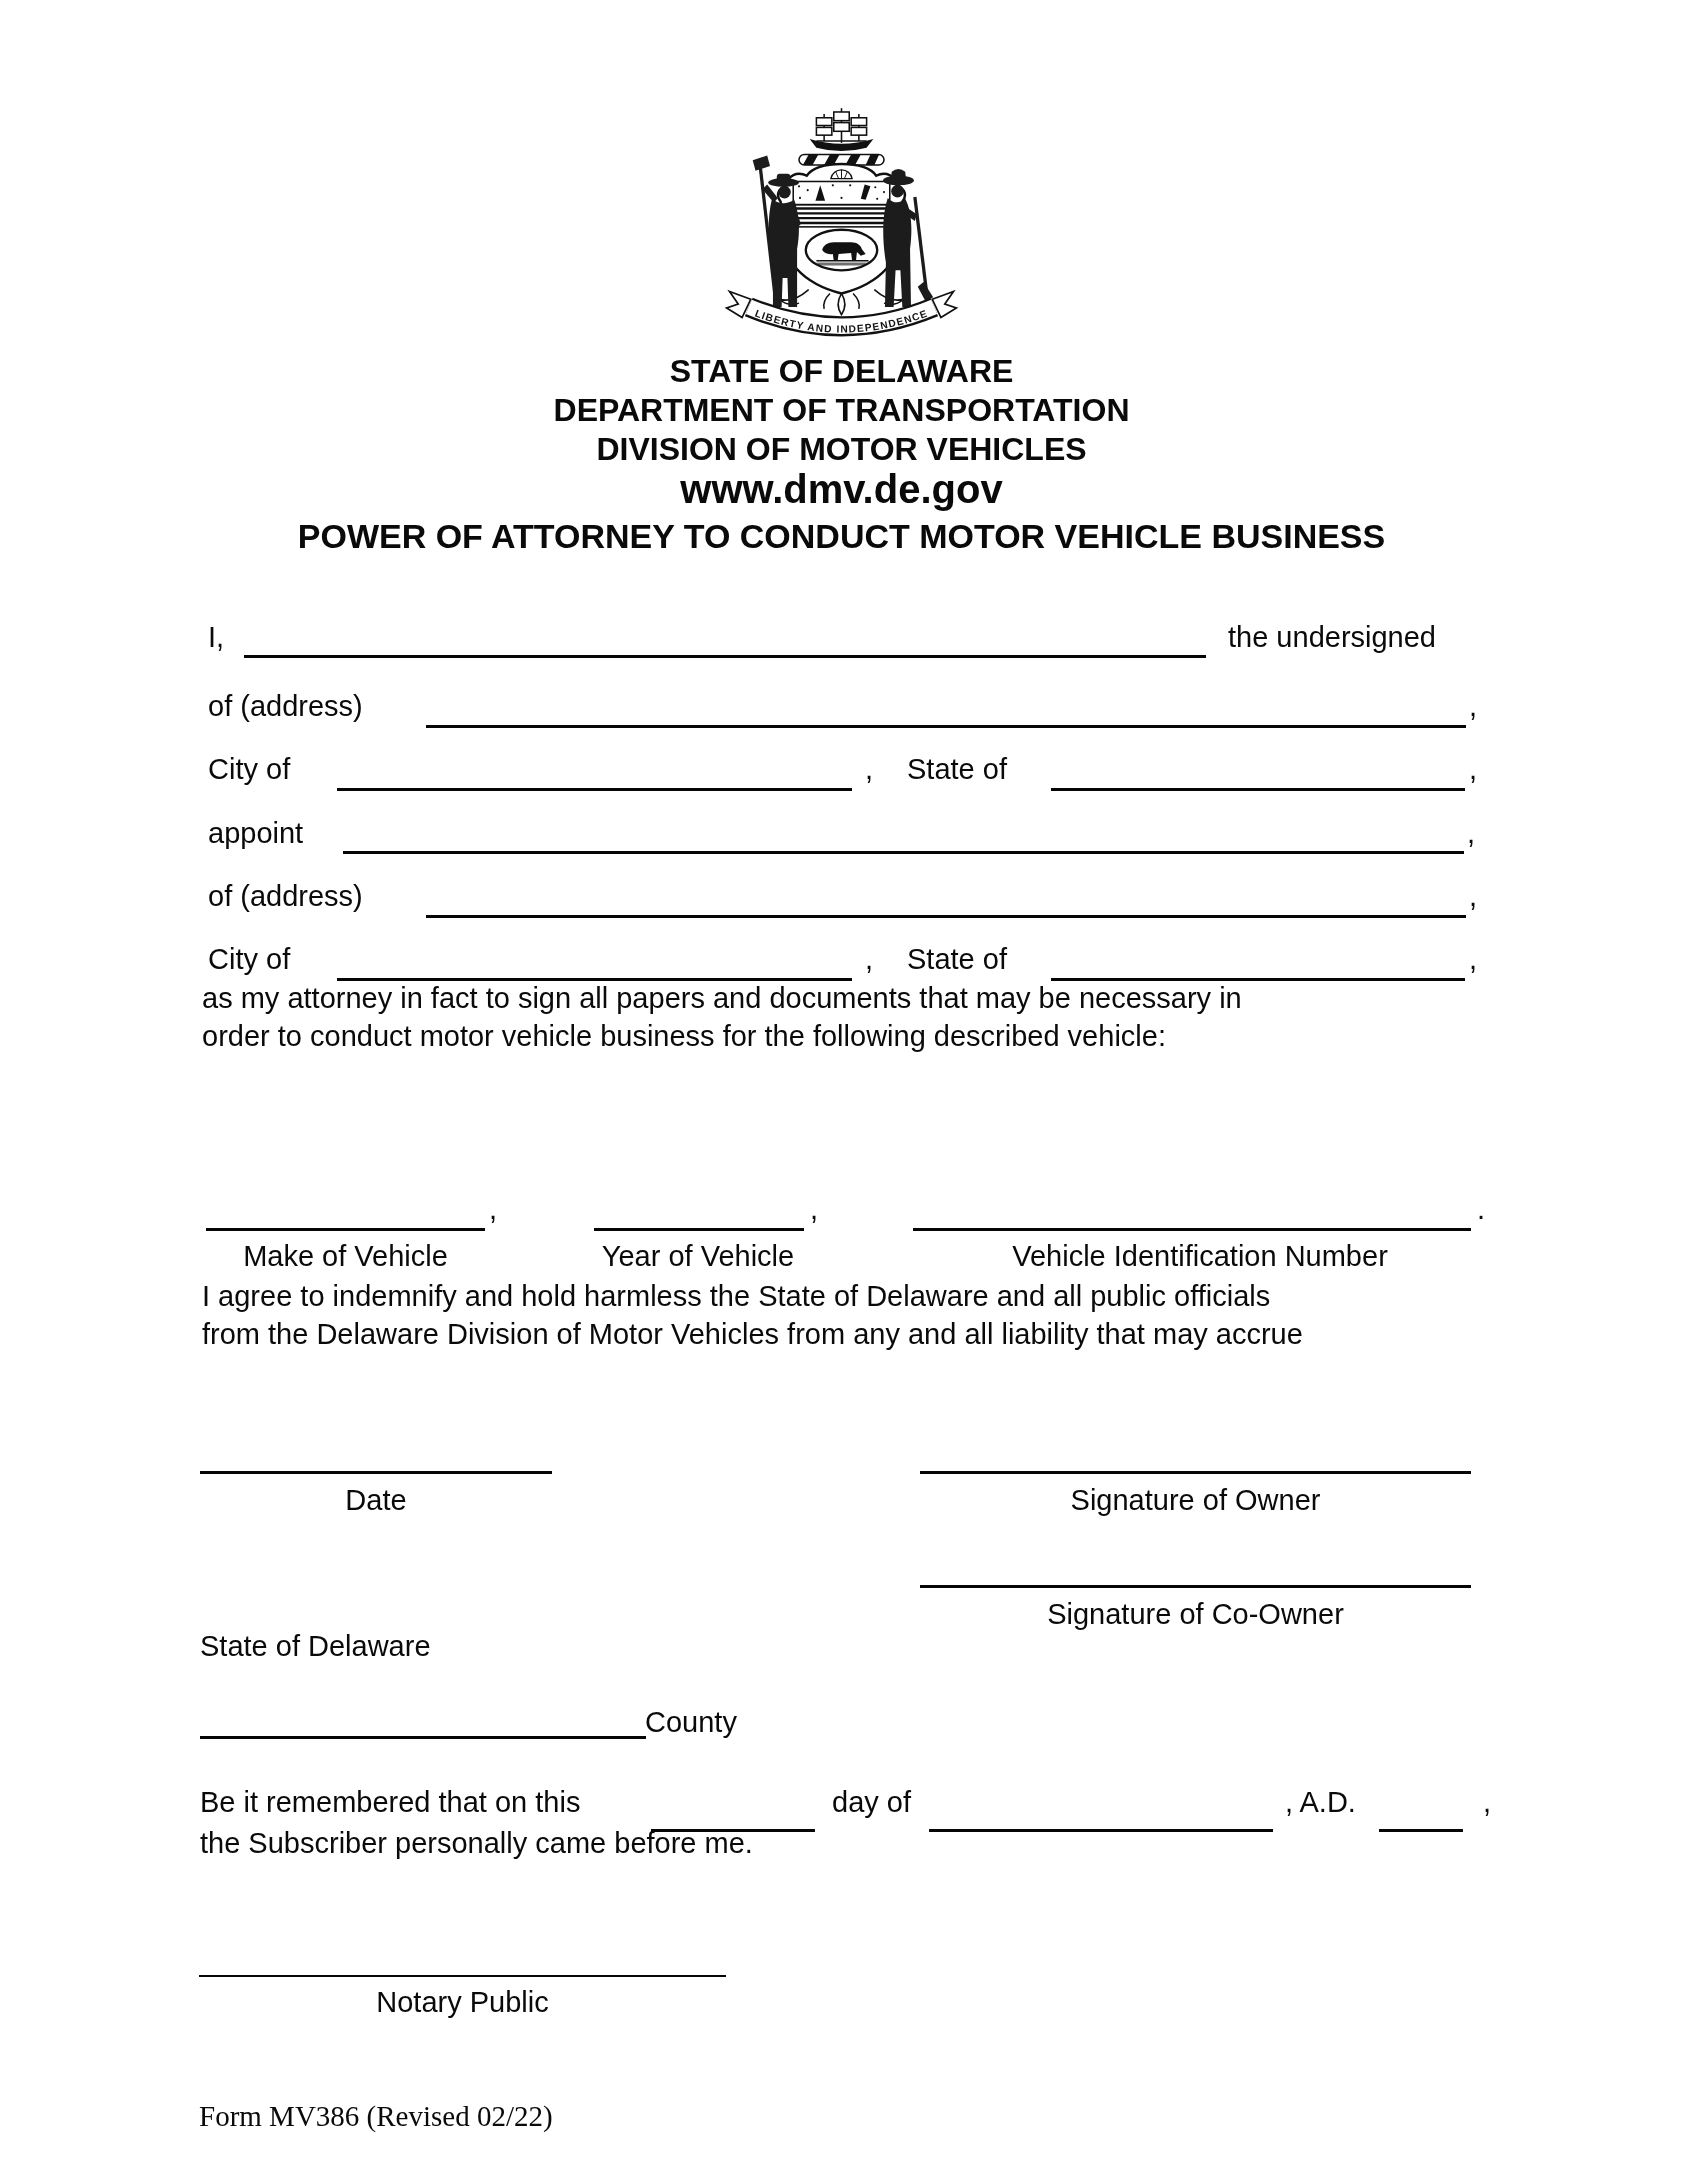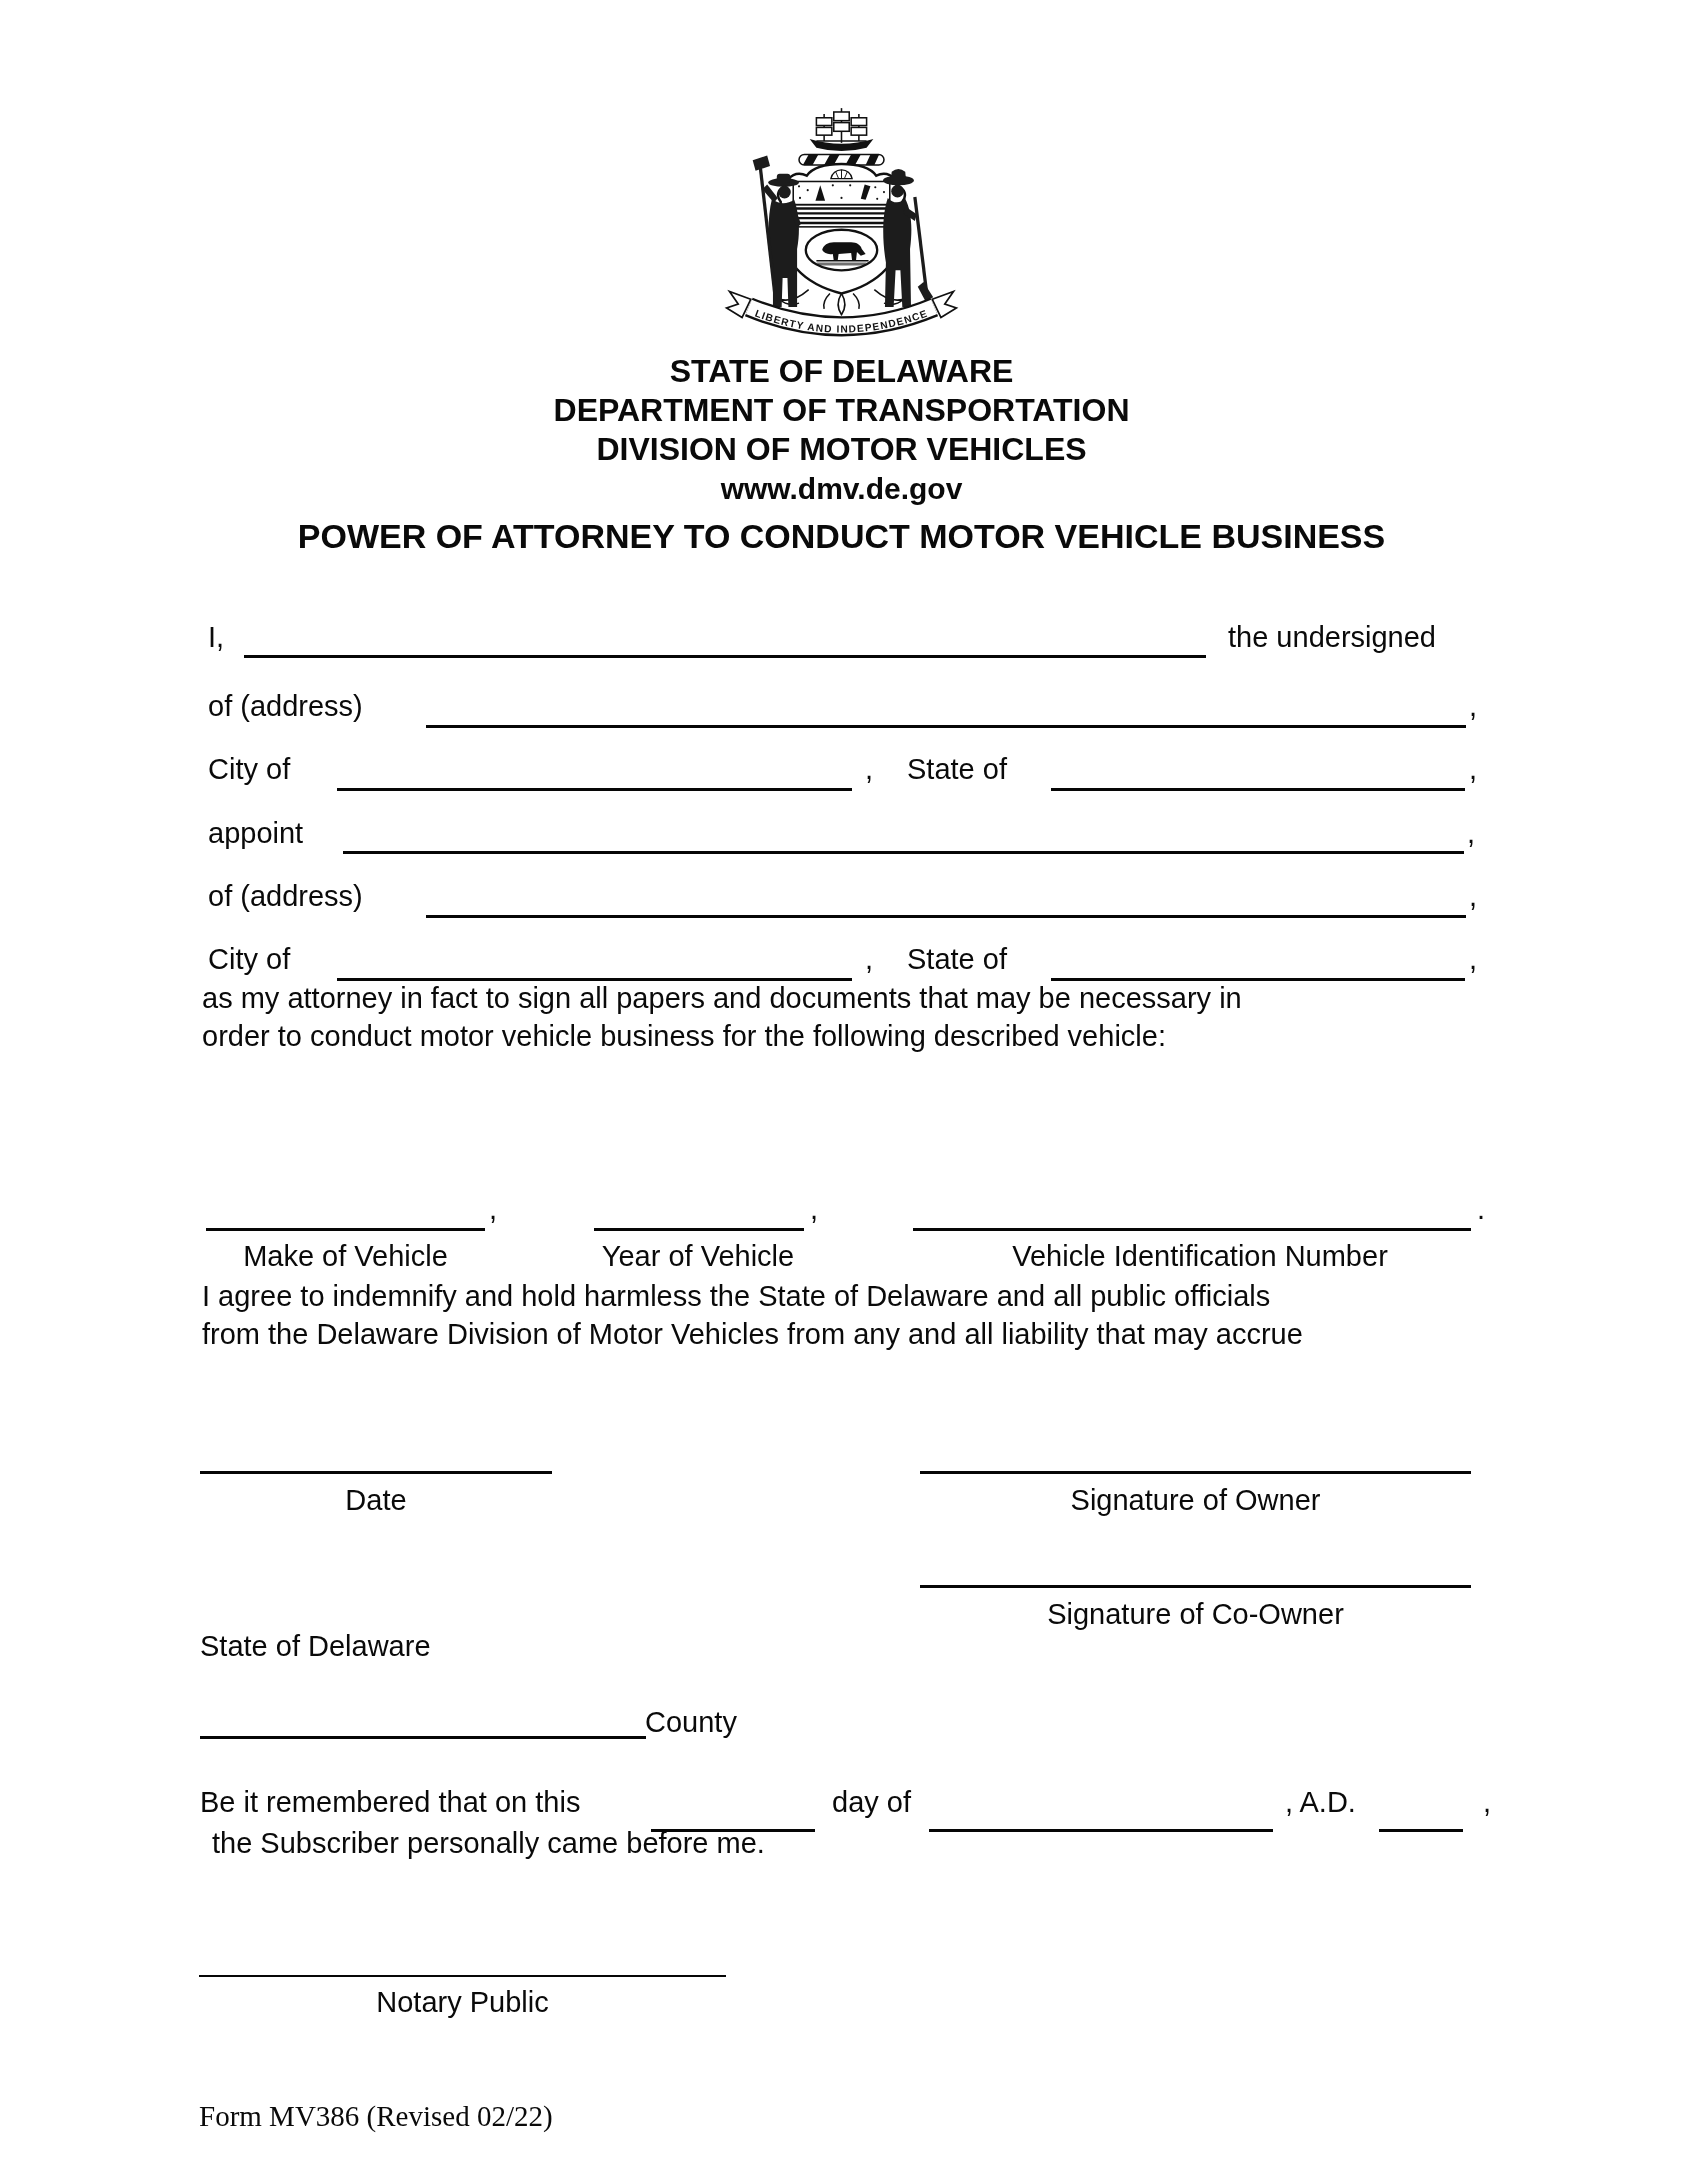--- a/index.html
+++ b/index.html
@@ -144,21 +144,21 @@
       </defs>
       <text font-size="10.5" font-weight="bold" fill="#111" letter-spacing="1.2" text-anchor="middle">
         <textPath href="#mottoPath" startOffset="50%">LIBERTY AND INDEPENDENCE</textPath>
       </text>
     </g>
   </svg>
 
   <div class="hdr" style="top:354px;">STATE OF DELAWARE</div>
   <div class="hdr" style="top:393px;">DEPARTMENT OF TRANSPORTATION</div>
   <div class="hdr" style="top:432px;">DIVISION OF MOTOR VEHICLES</div>
-  <div class="hdr" style="top:472px;font-size:30px;">www.dmv.de.gov</div>
+  <div class="hdr" style="top:472px;font-size:40px;">www.dmv.de.gov</div>
   <div class="hdr" style="top:519px;font-size:34px;">POWER OF ATTORNEY TO CONDUCT MOTOR VEHICLE BUSINESS</div>
 
   <span class="t" style="left:208px;top:622px;">I,</span>
   <div class="bl" style="left:244px;top:655px;width:962px;"></div>
   <span class="t" style="left:1228px;top:622px;">the undersigned</span>
 
   <span class="t" style="left:208px;top:691px;">of (address)</span>
   <div class="bl" style="left:426px;top:725px;width:1040px;"></div>
   <span class="t" style="left:1469px;top:691px;">,</span>
 
@@ -214,21 +214,21 @@
   <div class="bl" style="left:200px;top:1736px;width:446px;"></div>
   <span class="t" style="left:645px;top:1707px;text-align:right;">County</span>
 
   <span class="t" style="left:200px;top:1787px;">Be it remembered that on this</span>
   <div class="bl" style="left:651px;top:1829px;width:164px;"></div>
   <span class="t" style="left:832px;top:1787px;">day of</span>
   <div class="bl" style="left:929px;top:1829px;width:344px;"></div>
   <span class="t" style="left:1285px;top:1787px;">, A.D.</span>
   <div class="bl" style="left:1379px;top:1829px;width:84px;"></div>
   <span class="t" style="left:1483px;top:1787px;">,</span>
-  <span class="t" style="left:200px;top:1828px;margin-left:12px;">the Subscriber personally came before me.</span>
+  <span class="t" style="left:200px;top:1828px;">the Subscriber personally came before me.</span>
 
   <div class="bl" style="left:199px;top:1975px;width:527px;border-top-width:2px;"></div>
   <span class="t ctr" style="left:199px;top:1987px;width:527px;">Notary Public</span>
 
   <span class="t serif" style="left:199px;top:2101px;">Form MV386 (Revised 02/22)</span>
 
 </div>
 
 
 </body></html>

